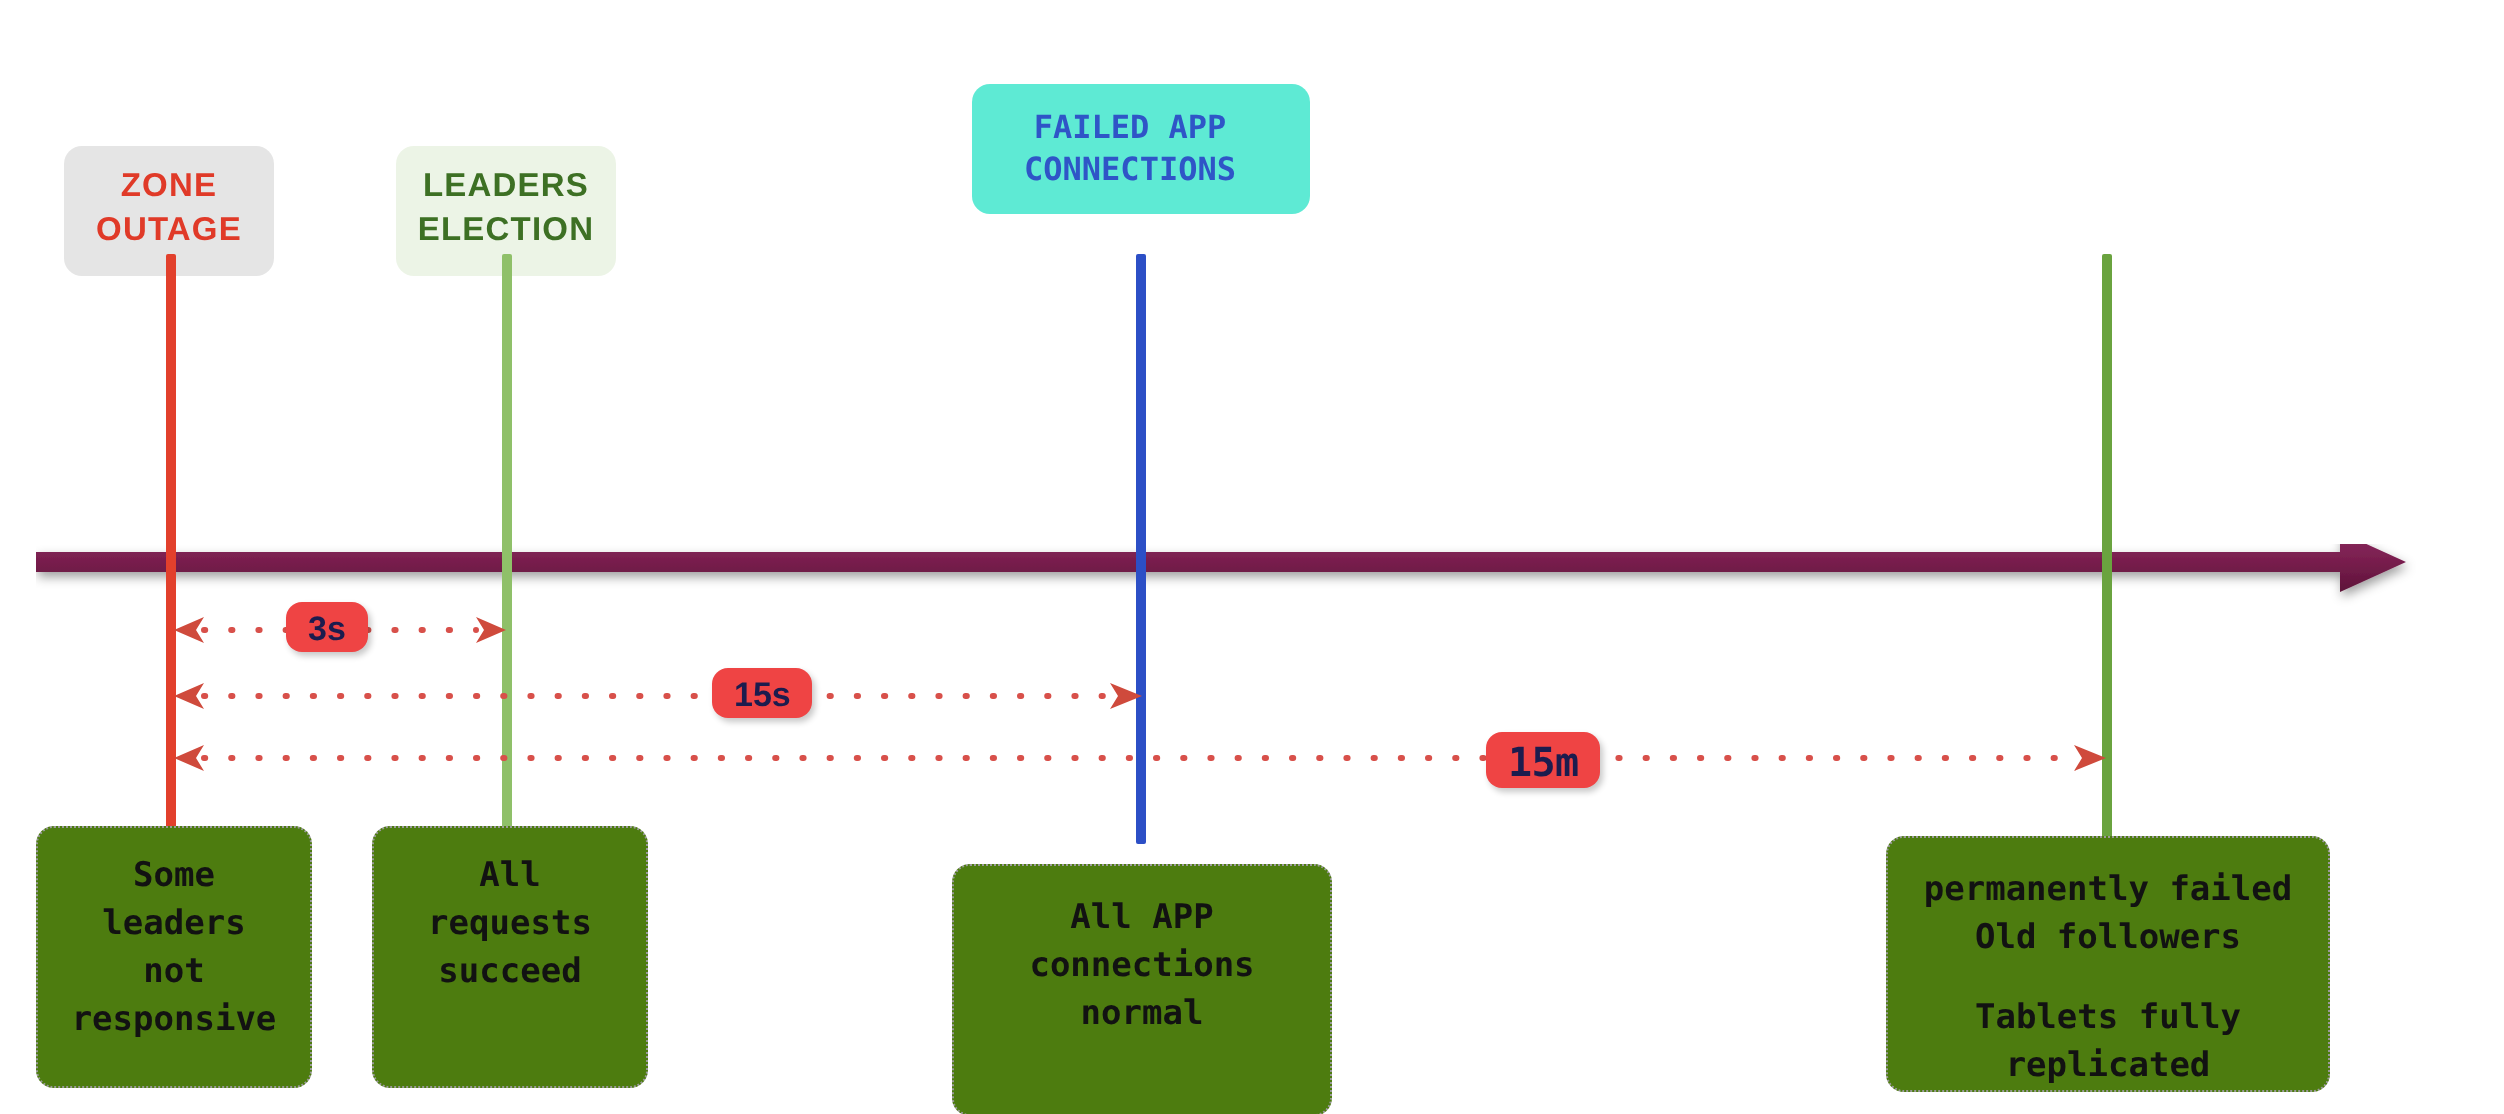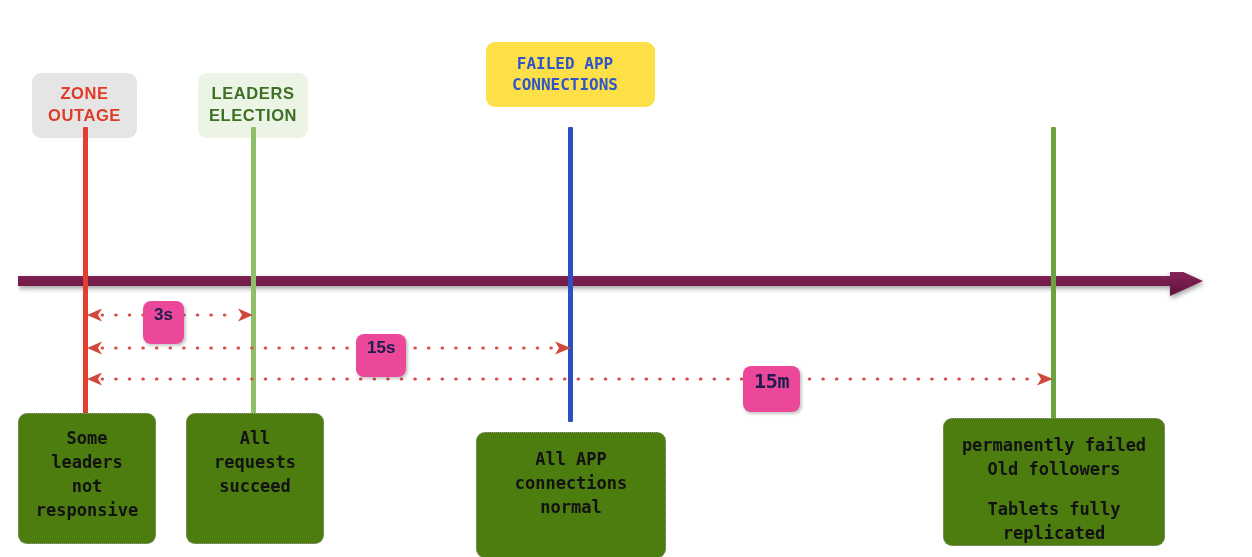--- a/index.html
+++ b/index.html
@@ -61,29 +61,29 @@
 
   
   .measure {
     position: absolute;
     height: 22px;
   }
   .measure svg { display: block; overflow: visible; }
 
   .badge {
     position: absolute;
-    background: #ec4899;
+    background: #ef4444;
     border-radius: 8px;
     color: #1c1c4e;
     font-family: "Liberation Sans", sans-serif;
     font-weight: bold;
     font-size: 17px;
     text-align: center;
     box-sizing: border-box;
-    padding: 5px 11px 20px 11px;
+    padding: 5px 11px 2px 11px;
     box-shadow: 1.5px 2px 3px rgba(0,0,0,0.22);
     line-height: 1.05;
   }
   .badge.mono {
     font-family: "DejaVu Sans Mono", monospace;
     font-size: 20px;
     letter-spacing: -0.3px;
   }
 
   
@@ -116,21 +116,21 @@
   <div class="chip sans" style="left:32px; top:73px; width:105px; padding:10px 8px 11px 8px; background:#e5e5e5; color:#e03a28;">
     <span class="ln">ZONE</span>
     <span class="ln">OUTAGE</span>
   </div>
 
   <div class="chip sans" style="left:198px; top:73px; width:110px; padding:10px 6px 11px 6px; background:#ecf4e6; color:#3d7024;">
     <span class="ln">LEADERS</span>
     <span class="ln">ELECTION</span>
   </div>
 
-  <div class="chip mono" style="left:486px; top:42px; width:169px; padding:11px 17px 12px 6px; background:#fde047; color:#2f55c7;">
+  <div class="chip mono" style="left:486px; top:42px; width:169px; padding:11px 17px 12px 6px; background:#5eead4; color:#2f55c7;">
     <span class="ln">FAILED APP</span>
     <span class="ln">CONNECTIONS</span>
   </div>
 
 
   <div class="vline" style="left:83px; top:127px; height:292px; background:#e2402c; z-index:5;"></div>
 
   <div class="vline" style="left:251px; top:127px; height:292px; background:#8fc069; z-index:5;"></div>
 
   <div class="vline" style="left:568px; top:127px; height:295px; background:#2c4fc6; z-index:5;"></div>

